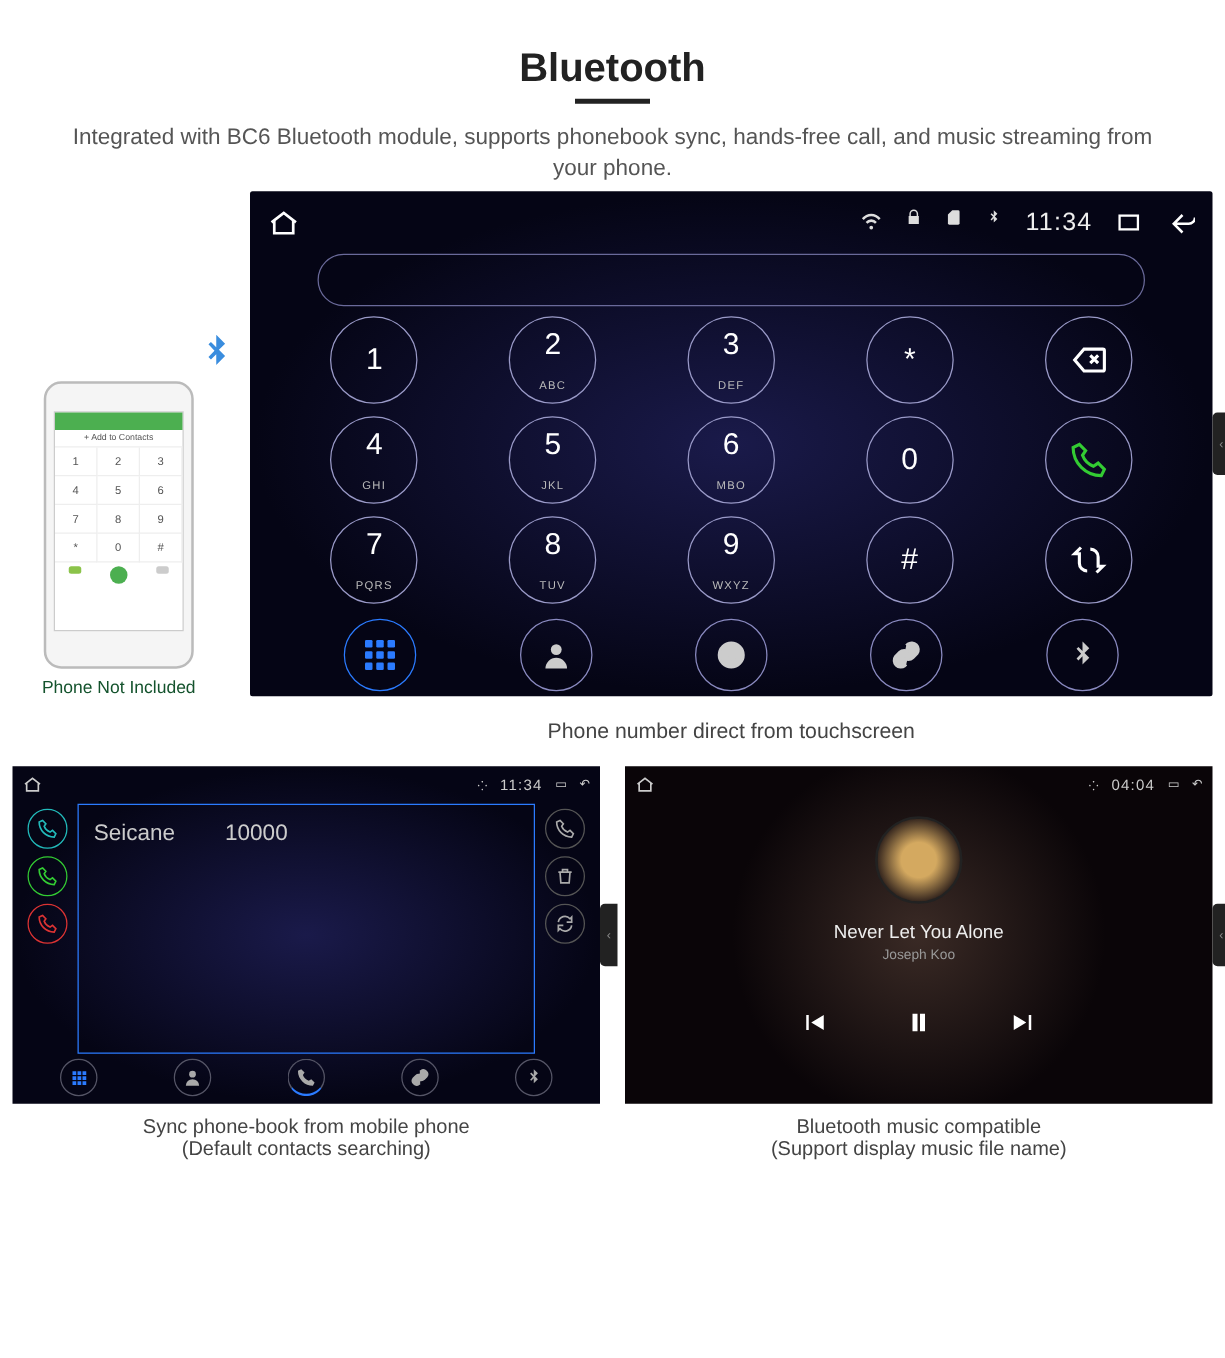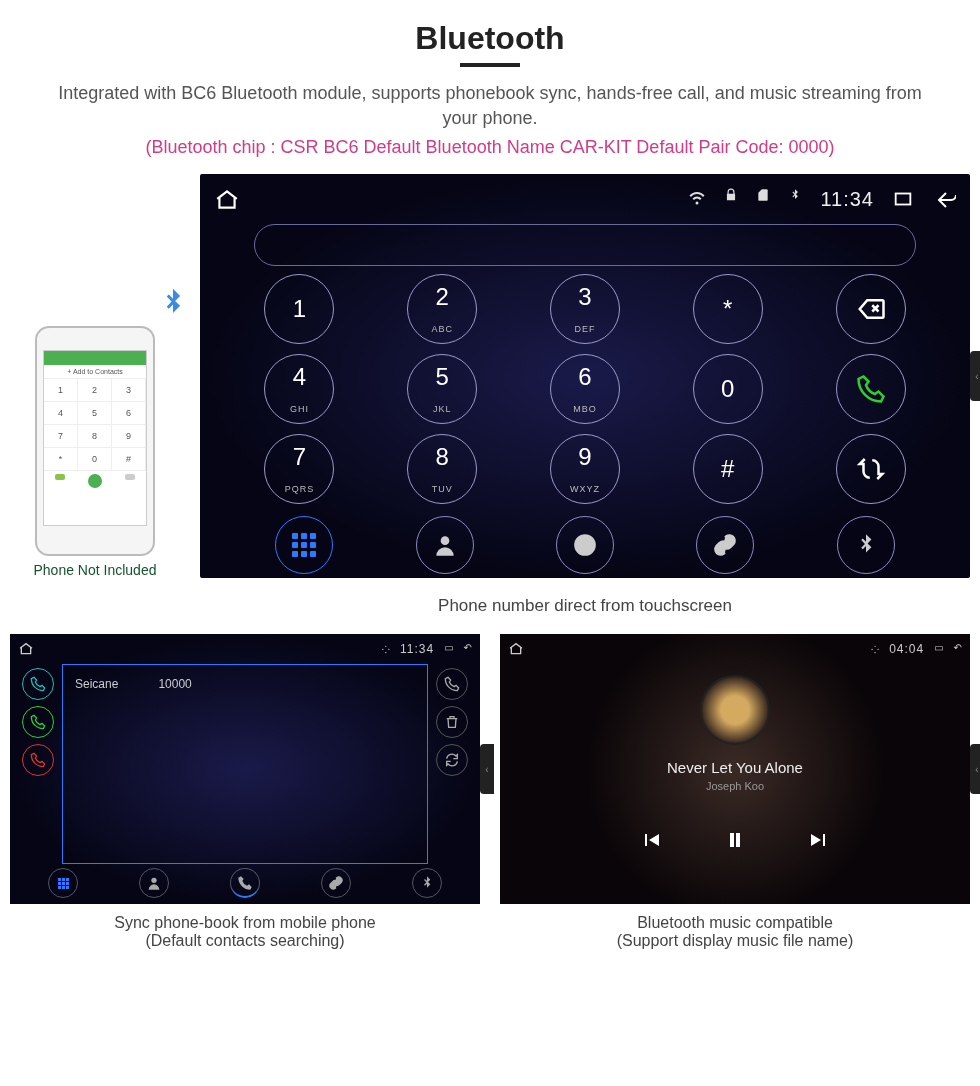--- a/index.html
+++ b/index.html
@@ -1,17 +1,17 @@
 <!DOCTYPE html>
 <html><head>
 <meta charset="utf-8">
 <style>
 *{margin:0;padding:0;box-sizing:border-box;font-family:Arial,Helvetica,sans-serif}
 body{background:#fff;width:980px;color:#333}
-.wrap{padding:20px 10px}
+.wrap{padding:36px 10px}
 h1.title{text-align:center;font-size:32px;font-weight:bold;color:#222;margin-bottom:6px}
 .under{width:60px;height:4px;background:#222;margin:0 auto 14px}
 .desc{text-align:center;font-size:18px;color:#555;max-width:880px;margin:0 auto 6px;line-height:1.4}
 .specs{text-align:center;font-size:18px;color:#d23b86;margin-bottom:16px}
 .row1{display:flex;gap:20px;align-items:flex-end;margin-bottom:8px}
 .phone-col{width:170px;text-align:center}
 .phone{width:120px;height:230px;border:2px solid #bbb;border-radius:14px;margin:0 auto 6px;background:#f5f5f5;position:relative;padding:22px 6px 28px}
 .phone-screen{background:#fff;height:100%;border:1px solid #ccc;position:relative;font-size:7px;color:#555}
 .phone-top{background:#4caf50;height:14px}
 .phone-add{padding:3px 4px;border-bottom:1px solid #eee;font-size:7px}
@@ -47,21 +47,21 @@
 .panel{flex:1;position:relative}
 .unit2{height:270px;background:radial-gradient(ellipse at center,#1a1a4a 0%,#050515 70%);padding:4px 8px;position:relative}
 .unit3{height:270px;background:radial-gradient(circle at center,#3a2a25 0%,#0a0508 55%);padding:4px 8px;position:relative}
 .sb2{display:flex;justify-content:space-between;align-items:center;height:22px;color:#ccc;font-size:10px}
 .sb2 .sb-l,.sb2 .sb-r{gap:10px}
 .sb2 .sb-time{font-size:12px}
 .pb-body{display:flex;height:200px;gap:4px;margin-top:4px}
 .pb-side{width:40px;display:flex;flex-direction:column;gap:6px;align-items:center;padding-top:4px}
 .pb-ic{width:32px;height:32px;border:1px solid #555;border-radius:50%;display:flex;align-items:center;justify-content:center}
 .pb-ic svg{width:16px;height:16px}
-.pb-main{flex:1;border:1px solid #2b7bff;padding:8px 10px;color:#ccc;font-size:12px}
+.pb-main{flex:1;border:1px solid #2b7bff;padding:8px 10px;color:#ccc;font-size:18px}
 .pb-row{display:flex;gap:40px;padding:4px 2px}
 .pb-nav{display:flex;justify-content:space-around;align-items:center;margin-top:4px}
 .pb-nav .pn{width:30px;height:30px;border:1px solid #556;border-radius:50%;display:flex;align-items:center;justify-content:center}
 .pb-nav .pn svg{width:16px;height:16px;fill:#aaa}
 .pb-nav .pn.active{border-bottom:2px solid #2b7bff}
 .pb-nav .pn-grid{display:grid;grid-template-columns:repeat(3,1fr);gap:1px}
 .pb-nav .pn-grid span{width:3px;height:3px;background:#2b7bff}
 .mus{display:flex;flex-direction:column;align-items:center;justify-content:center;height:210px;color:#eee}
 .art{width:70px;height:70px;border-radius:50%;background:radial-gradient(circle,#d4a960 30%,#3a2a20 70%);margin-bottom:14px;border:2px solid #222}
 .song{font-size:15px;margin-bottom:4px}
@@ -69,21 +69,20 @@
 .controls{display:flex;gap:60px;align-items:center}
 .controls svg{width:24px;height:24px;fill:#fff}
 </style>
 </head>
 <body>
 
 <div class="wrap">
   <h1 class="title">Bluetooth</h1>
   <div class="under"></div>
   <p class="desc">Integrated with BC6 Bluetooth module, supports phonebook sync, hands-free call, and music streaming from your phone.</p>
-  <p class="specs">(Bluetooth chip : CSR BC6    Default Bluetooth Name CAR-KIT    Default Pair Code: 0000)</p>
 
   <div class="row1">
 
     <div class="phone-col">
       <div style="position:relative">
         <span class="bt-ic">
           <svg viewBox="0 0 24 24" width="34" height="34" fill="#3a8dde">
               <path d="M12 2l5 5-3.5 3.5L17 14l-5 5V13l-3 3-1.4-1.4L11 11 7.6 7.4 9 6l3 3V2z"></path>
             </svg>
         </span>

